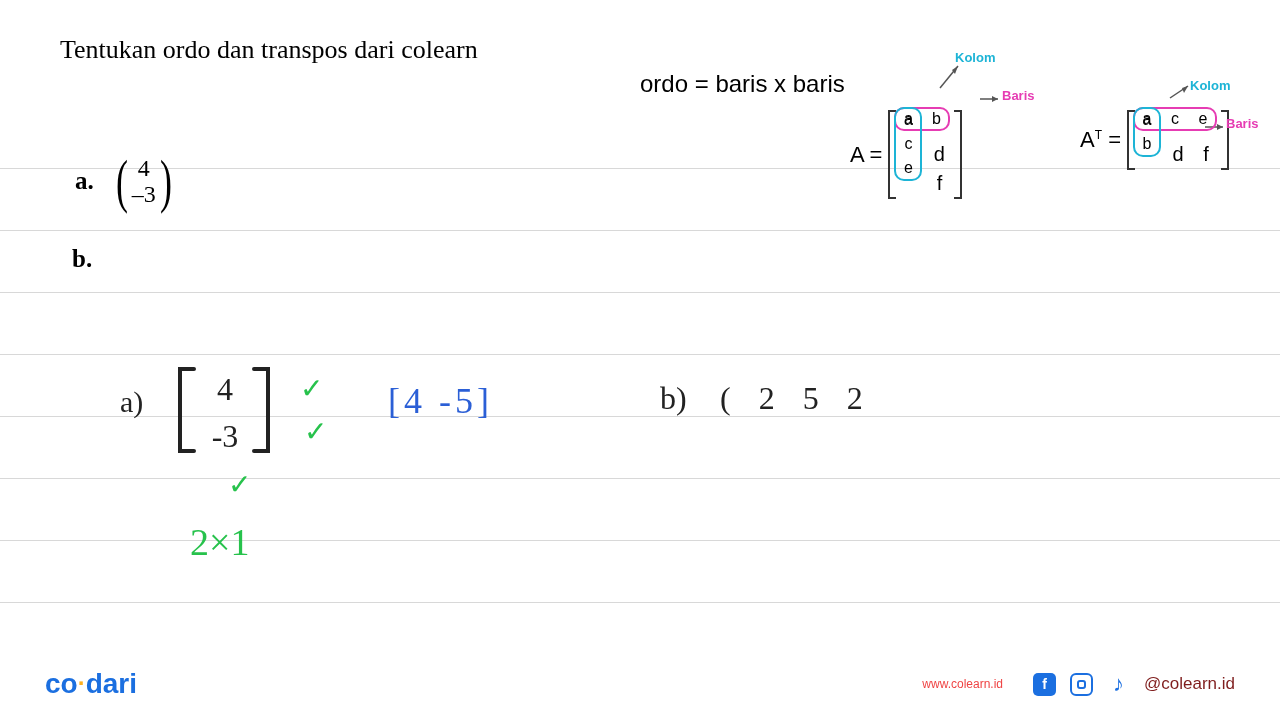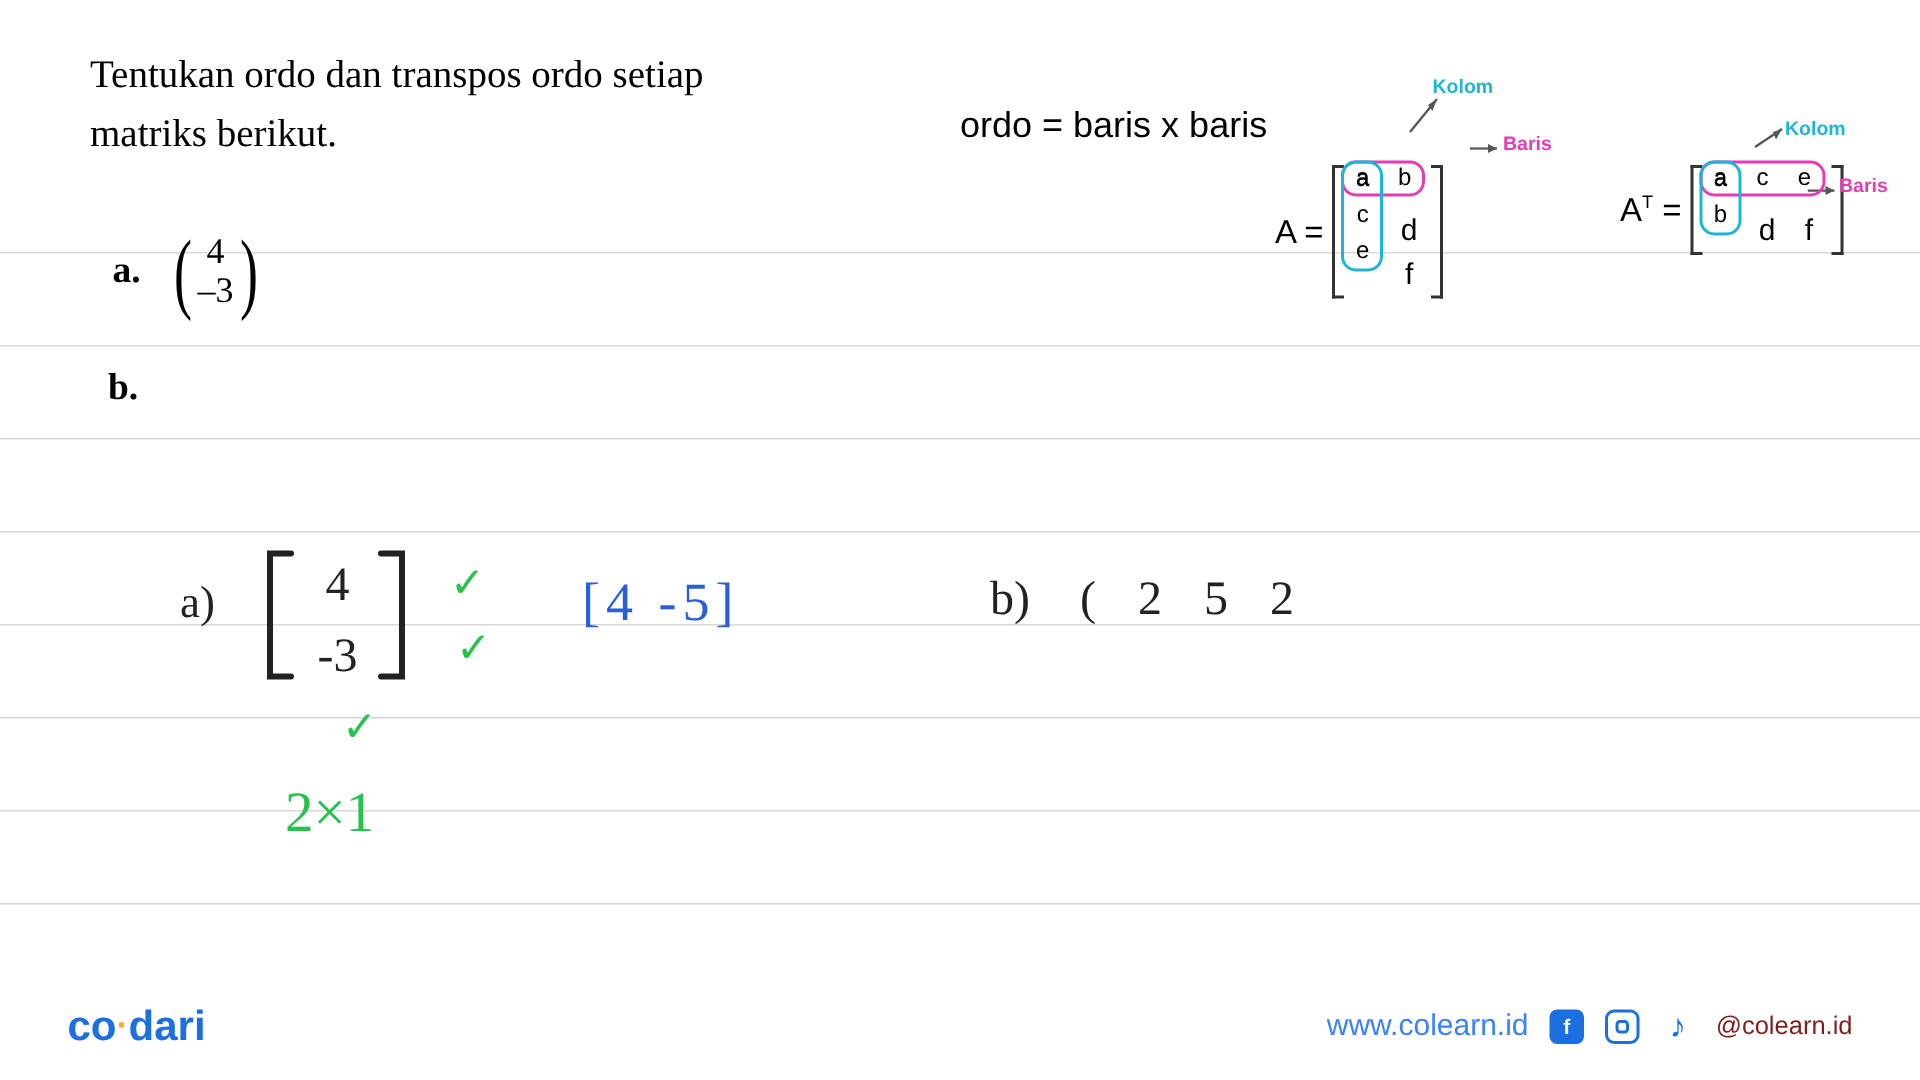--- a/index.html
+++ b/index.html
@@ -90,21 +90,21 @@
       display: flex;
       justify-content: space-between;
       align-items: center;
       padding: 0 45px;
     }
     .logo { font-size: 28px; font-weight: 700; }
     .logo-co { color: #1b6fe0; }
     .logo-dot { color: #ffb01f; font-size: 24px; position: relative; top:-2px;}
     .logo-learn { color: #1b6fe0; }
     .footer-right { display: flex; align-items: center; gap: 14px; }
-    .url { color: #3b82f6; font-size: 20px; }
+    .url { color: #ef4444; font-size: 12px; margin-right: 16px; }
     .sicon {
       width: 23px; height: 23px; background: #1b6fe0; border-radius: 5px;
       display: inline-flex; align-items: center; justify-content: center;
       color: #fff; font-weight: bold; font-size: 14px;
     }
     .sicon.round { border-radius: 6px; background: transparent; border: 2.5px solid #1b6fe0; }
     .sicon.round .inner { width:9px; height:9px; border:2px solid #1b6fe0; border-radius:3px;}
     .tiktok { width:23px; height:23px; display:inline-flex; align-items:center; justify-content:center; color:#1b6fe0; font-size:22px; font-weight:bold;}
     .handle { color: #7f1d1d; font-size: 17px; }
 
@@ -135,22 +135,21 @@
   <div class="ruled-line" style="top:292px"></div>
   <div class="ruled-line" style="top:354px"></div>
   <div class="ruled-line" style="top:416px"></div>
   <div class="ruled-line" style="top:478px"></div>
   <div class="ruled-line" style="top:540px"></div>
   <div class="ruled-line" style="top:602px"></div>
 </div>
 
 <div class="content">
   <div class="problem-text">
-    <span>Tentukan ordo dan transpos ordo setiap</span><br>
-    <span>matriks berikut.</span>
+    <span>Tentukan ordo dan transpos dari colearn</span><br>
   </div>
 
   <div class="formula-text">ordo = baris x baris</div>
 
   <div class="item-a">
     <span class="label">a.</span>
     <span class="paren-matrix">
       <span class="paren">(</span>
       <span class="matrix-col">
         <span>4</span>

